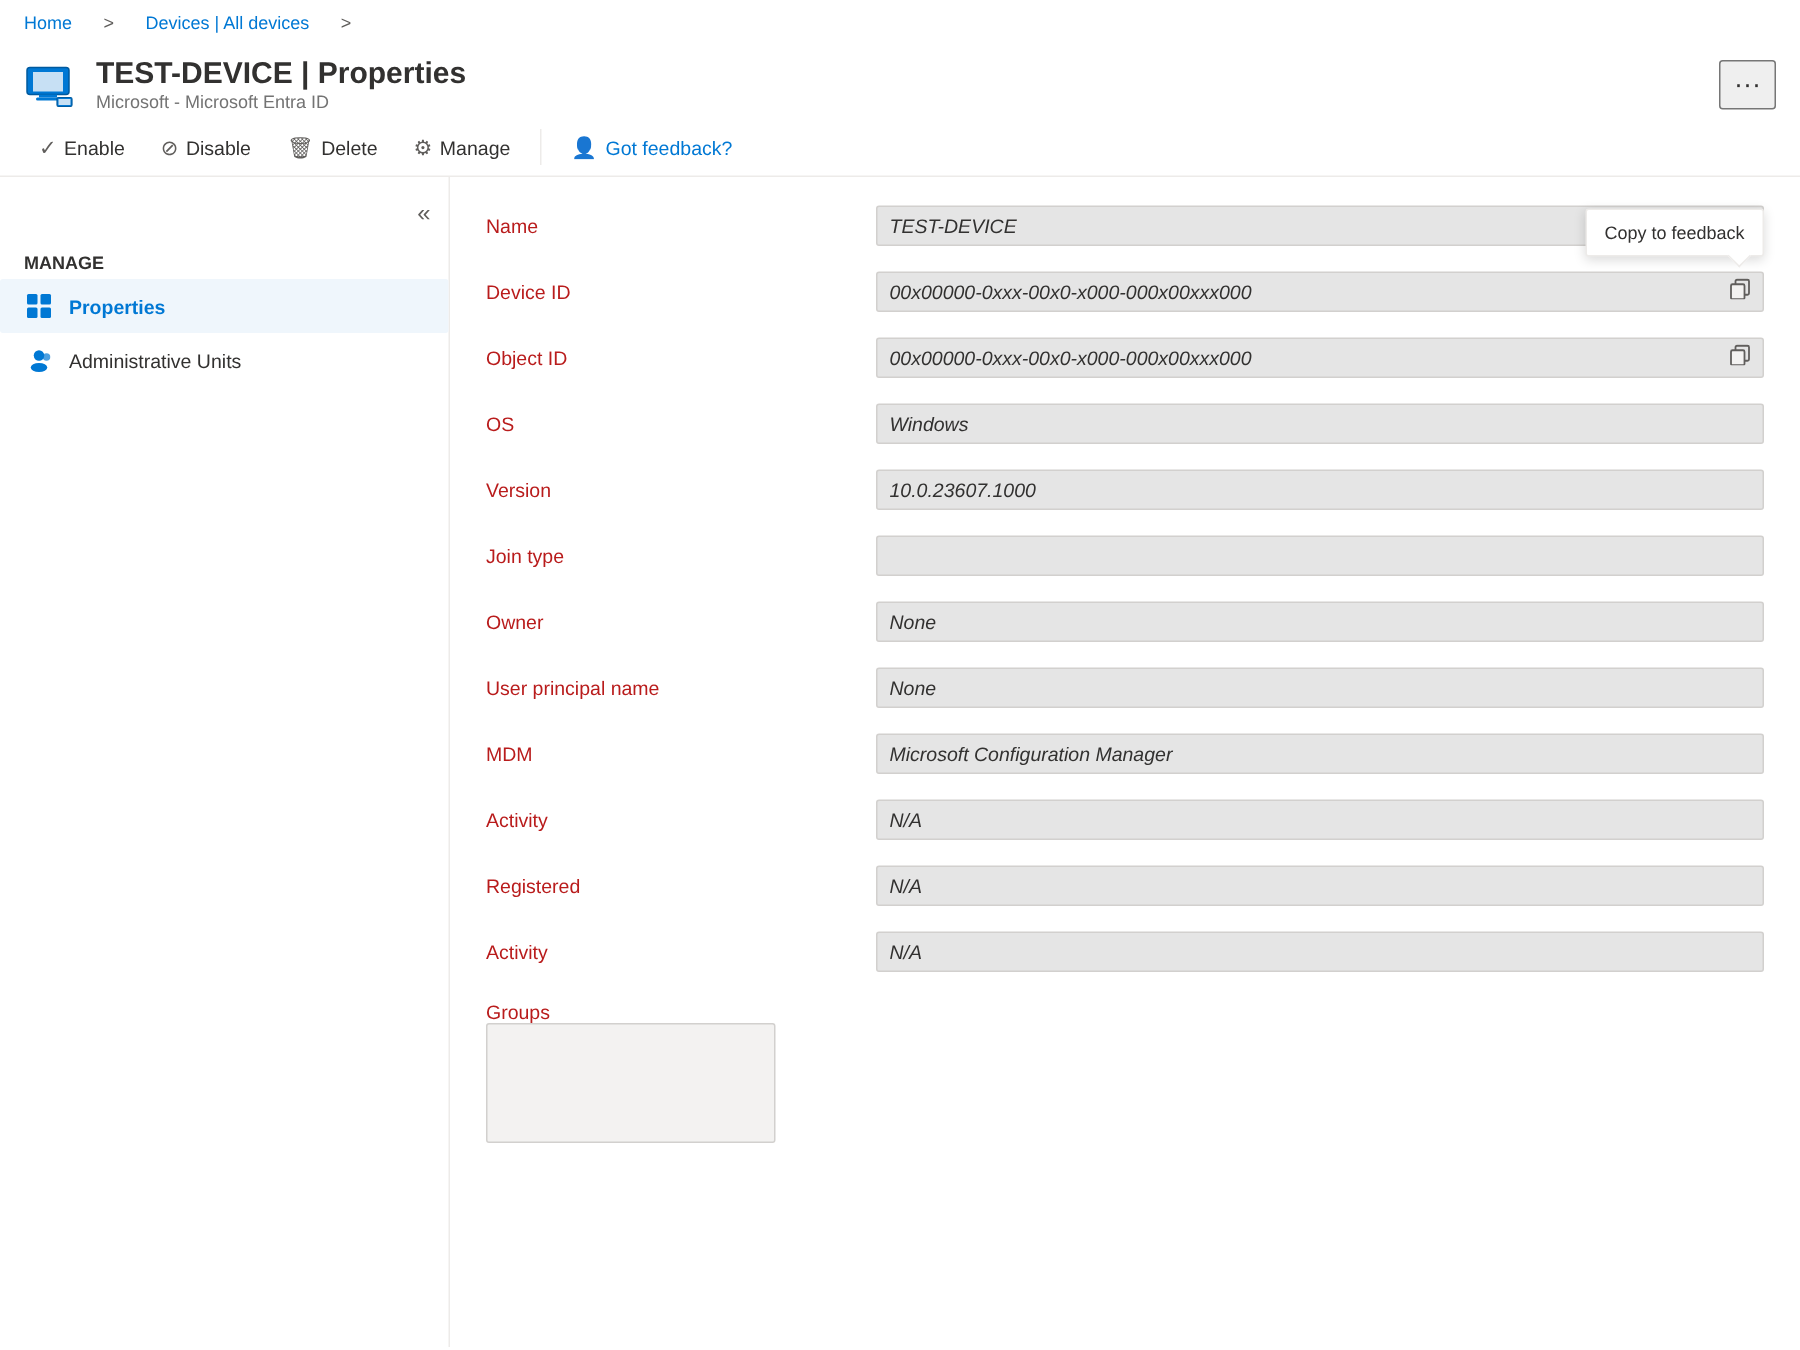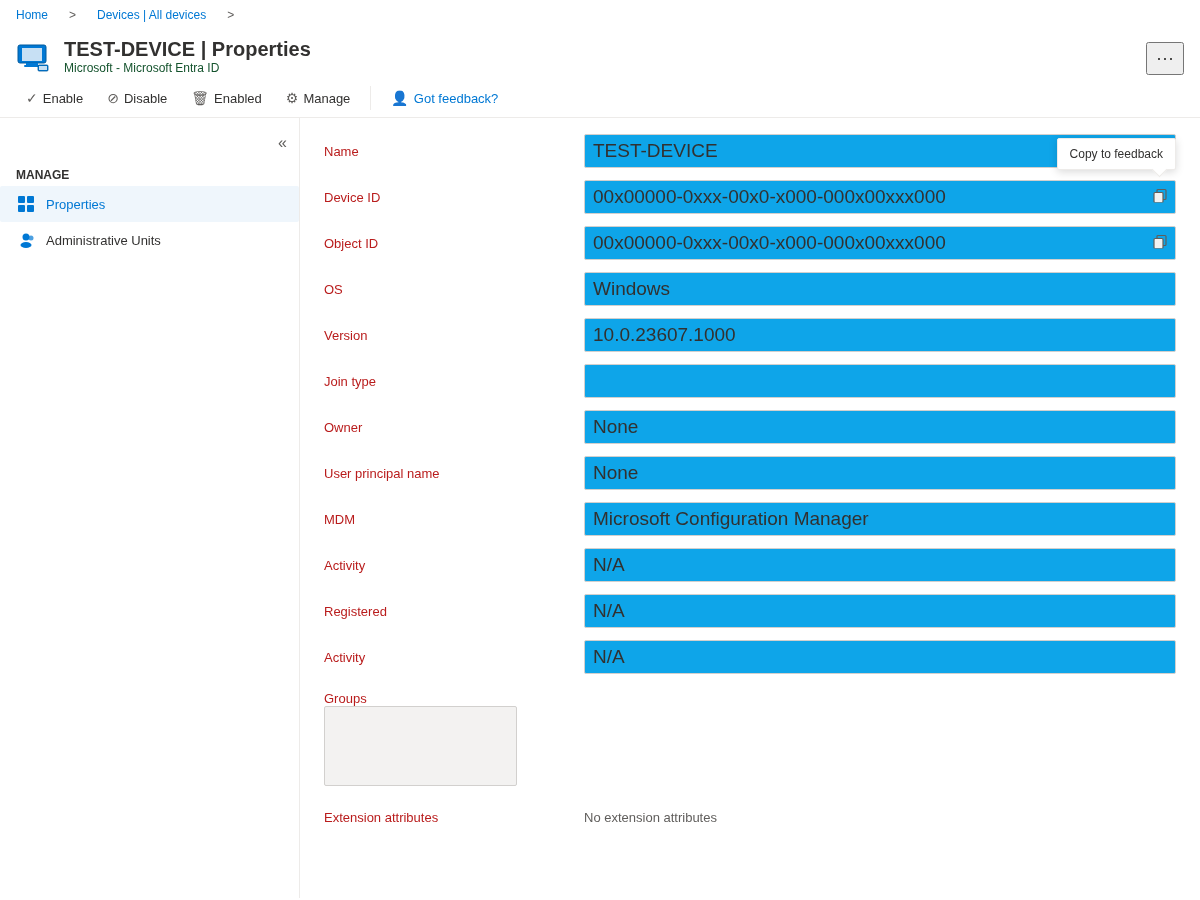--- a/index.html
+++ b/index.html
@@ -12,42 +12,42 @@
       display: flex;
       align-items: center;
       gap: 21px;
     }
     .breadcrumb span { color: #323130; }
     .breadcrumb a { color: #0078d4; text-decoration: none; cursor: pointer; }
     .breadcrumb .sep { color: #605e5c; }
 
     .header {
       display: flex;
-      align-items: flex-end;
+      align-items: center;
       padding: 8px 16px 4px 16px;
       gap: 12px;
     }
     .header-icon {
       width: 36px;
       height: 36px;
       display: flex;
       align-items: center;
       justify-content: center;
     }
     .header-title {
       flex: 1;
     }
     .header-title h1 {
       font-size: 20px;
       font-weight: 600;
       color: #323130;
     }
     .header-title .subtitle {
       font-size: 12px;
-      color: #14532d;
+      color: #737373;
     }
     .header-more {
       font-size: 18px;
       cursor: pointer;
       color: #323130;
       padding: 4px 8px;
     }
 
     .toolbar {
       display: flex;
@@ -111,21 +111,21 @@
     }
     .sidebar-item {
       display: flex;
       align-items: center;
       gap: 10px;
       padding: 8px 16px;
       cursor: pointer;
       border-radius: 2px;
       font-size: 13px;
     }
-    .sidebar-item.active { background: #eff6fc; color: #0078d4; font-weight: 400; }
+    .sidebar-item.active { background: #eff6fc; color: #0078d4; font-weight: 700; }
     .sidebar-item .item-icon { width: 20px; height: 20px; display: flex; align-items: center; justify-content: center; }
 
     .main-content {
       flex: 1;
       overflow-y: auto;
       padding: 16px 24px;
       position: relative;
     }
 
     .form-row {
@@ -143,24 +143,25 @@
     }
     .form-value {
       flex: 1;
       position: relative;
     }
     .form-input {
       width: 100%;
       padding: 5px 8px;
       border: 1px solid #d2d0ce;
       border-radius: 2px;
-      background: #0ea5e9;
-      font-size: 19px;
+      background: #e5e5e5;
+      font-size: 13px;
       color: #323130;
       outline: none;
+      font-style: italic;
     }
     .form-input-with-copy {
       display: flex;
       align-items: center;
       position: relative;
     }
     .form-input-with-copy .form-input {
       padding-right: 36px;
     }
     .copy-btn {
@@ -257,21 +258,21 @@
   <button class="toolbar-btn">
     <span class="icon">✓</span>
     <span>Enable</span>
   </button>
   <button class="toolbar-btn">
     <span class="icon">⊘</span>
     <span>Disable</span>
   </button>
   <button class="toolbar-btn">
     <span class="icon">🗑</span>
-    <span>Enabled</span>
+    <span>Delete</span>
   </button>
   <button class="toolbar-btn">
     <span class="icon">⚙</span>
     <span>Manage</span>
   </button>
   <div class="toolbar-divider"></div>
   <button class="toolbar-btn feedback">
     <span class="icon">👤</span>
     <span>Got feedback?</span>
   </button>
@@ -414,21 +415,15 @@
       </div>
     </div>
 
     <div class="form-row" style="align-items:flex-start;flex-direction:column;">
       <div class="form-label" style="padding-top:5px;">Groups</div>
       <div class="form-value">
         <textarea class="form-textarea" readonly="" style=""></textarea>
       </div>
     </div>
 
-    <div class="form-row">
-      <div class="form-label">Extension attributes</div>
-      <div class="form-value">
-        <span class="extension-value">No extension attributes</span>
-      </div>
-    </div>
 
   </div>
 </div>
 
 </body></html>

